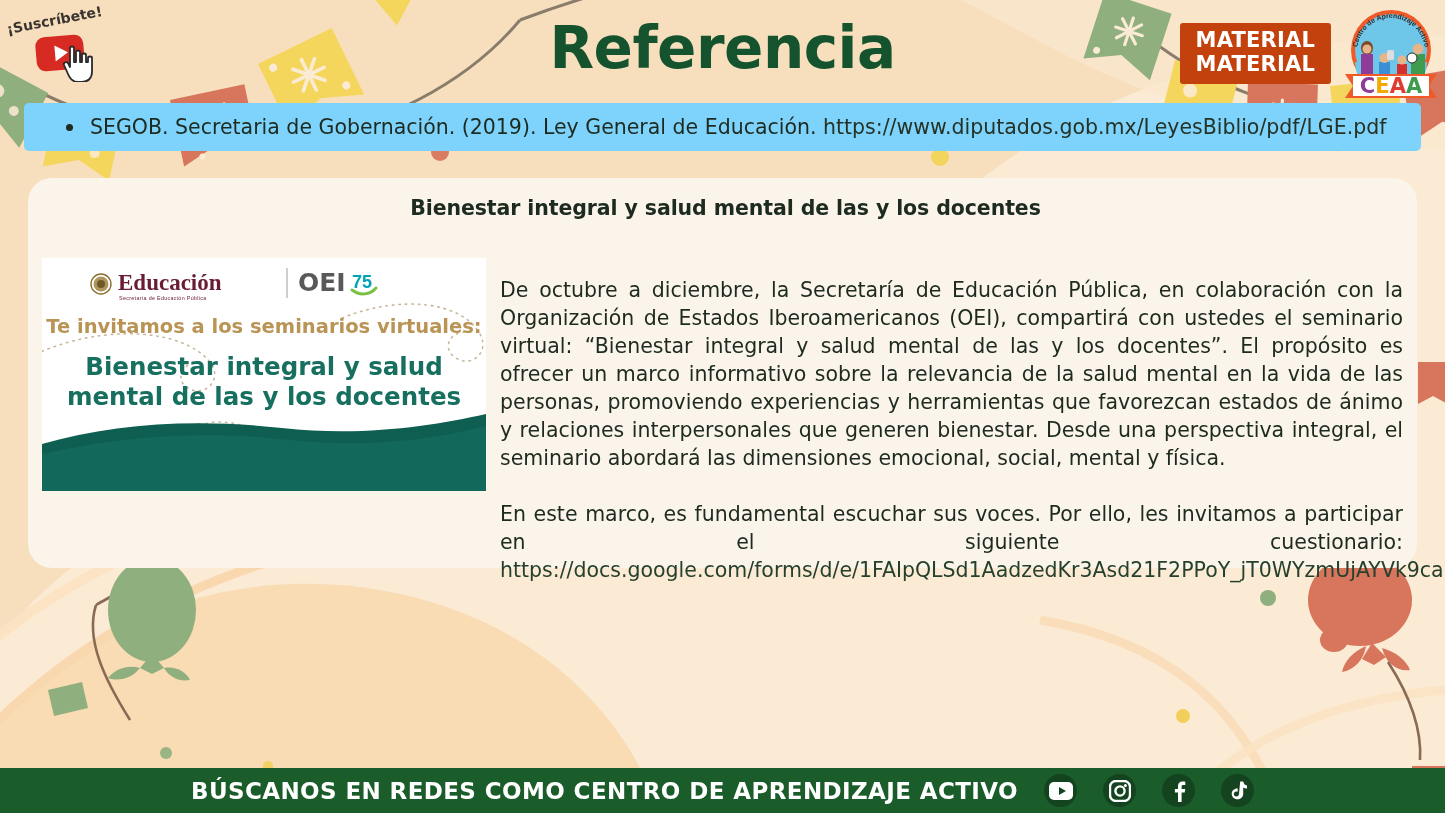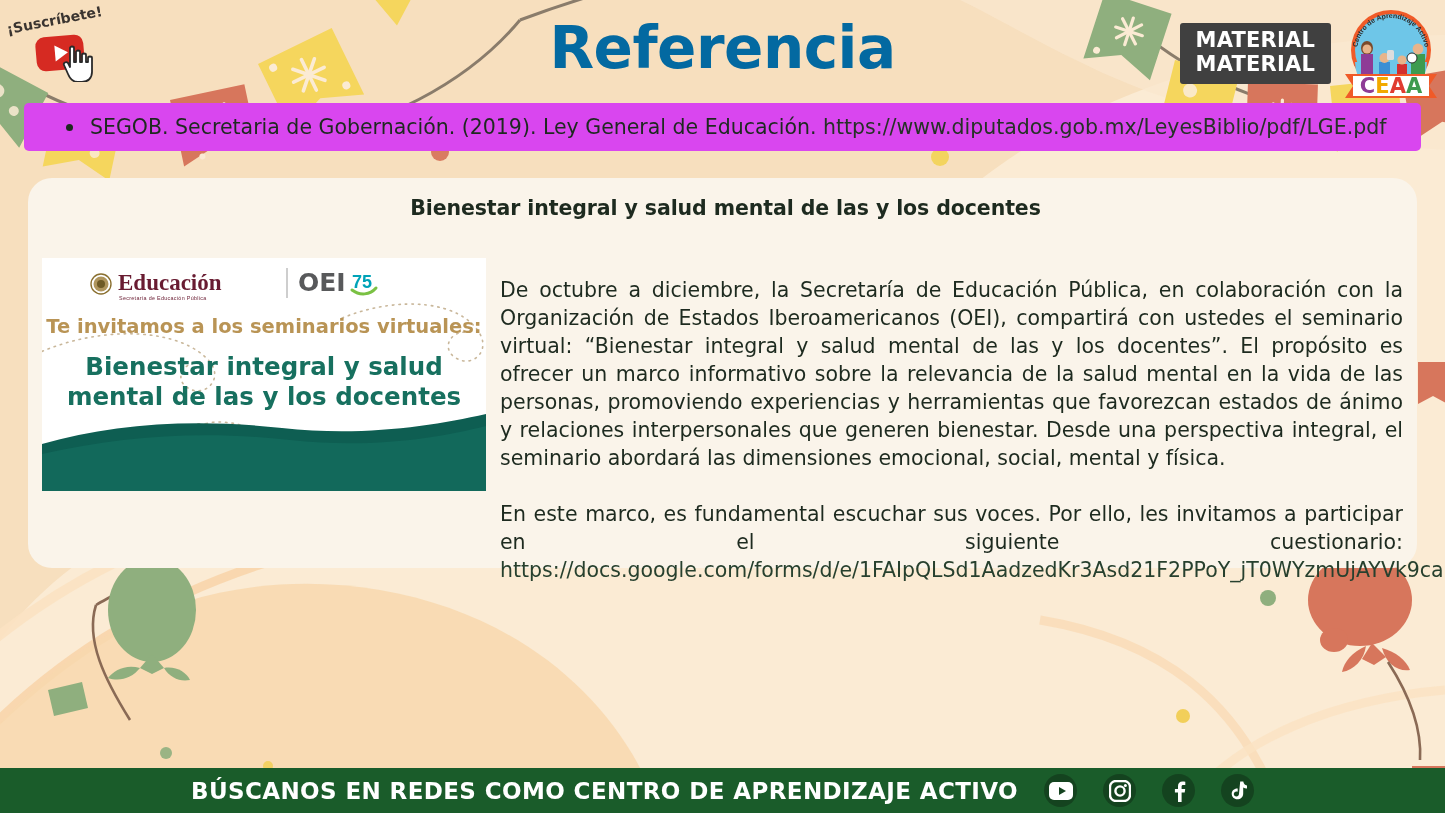--- a/index.html
+++ b/index.html
@@ -22,21 +22,21 @@
   
   .header {
     position: absolute; top: 0; left: 0;
     width: 1445px; height: 102px;
     z-index: 6;
   }
   .slide-title {
     position: absolute; left: 0; top: 14px; width: 1445px;
     text-align: center;
     font-size: 58px; font-weight: 700; letter-spacing: -0.5px;
-    color: #0369a1;
+    color: #14532d;
     font-family: "DejaVu Sans", sans-serif;
   }
 
   
   .subscribe {
     position: absolute; left: 4px; top: 6px;
     width: 115px; height: 80px;
   }
   .subscribe-text {
     position: absolute; left: 2px; top: 6px;
@@ -57,37 +57,37 @@
     border-left: 13px solid #fff;
     border-top: 8px solid transparent;
     border-bottom: 8px solid transparent;
     margin-left: 3px;
   }
   .cursor-hand { position: absolute; left: 58px; top: 38px; }
 
   
   .material-badge {
     position: absolute; right: 114px; top: 23px;
-    background: #404040; border-radius: 3px;
+    background: #c2410c; border-radius: 3px;
     padding: 6px 16px 8px 16px;
     text-align: center;
     color: #FFFFFF;
     font-family: "DejaVu Sans", sans-serif;
     font-weight: 700; font-size: 21px; line-height: 1.13;
     letter-spacing: 0.2px;
   }
 
   
   .ceaa-logo { position: absolute; right: 2px; top: 6px; width: 104px; height: 98px; }
 
   
   .ref-bar {
     position: absolute; left: 24px; top: 103px;
     width: 1397px; height: 48px;
-    background: #d946ef;
+    background: #7dd3fc;
     border-radius: 5px;
     display: flex; align-items: center;
     z-index: 6;
   }
   .ref-bullet {
     width: 7px; height: 7px; border-radius: 50%;
     background: #1d2a1f;
     margin-left: 42px; margin-right: 17px;
     flex: 0 0 auto;
   }

